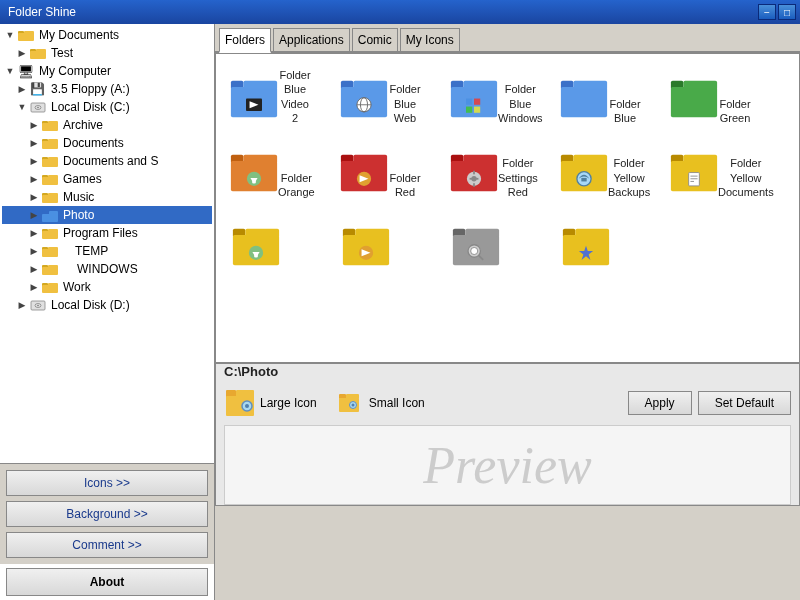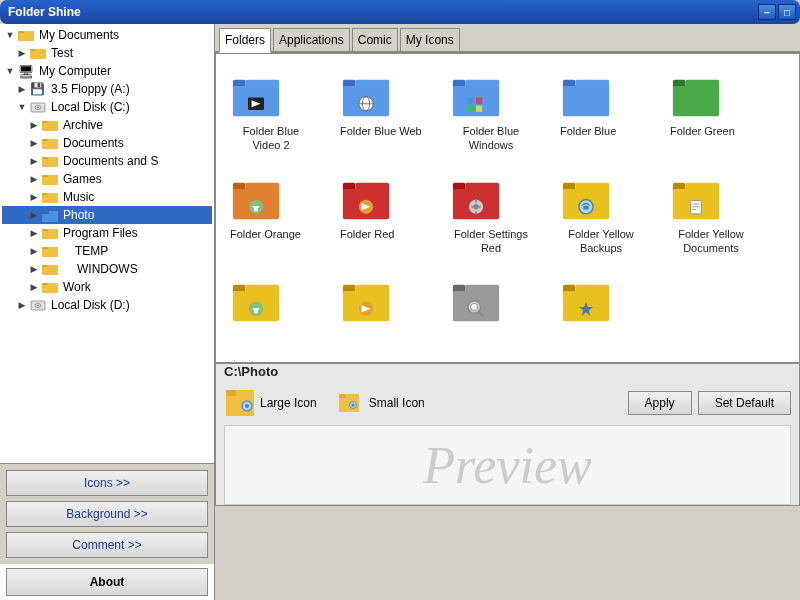--- a/index.html
+++ b/index.html
@@ -7,23 +7,22 @@
 
     
     .title-bar {
       background: linear-gradient(to bottom, #2563cc, #1a45a0);
       color: white;
       height: 24px;
       display: flex;
       align-items: center;
       justify-content: space-between;
       padding: 0 4px 0 8px;
-      font-weight: bold;
+      font-weight: normal;
       font-size: 13px;
-      border-radius: 7px;
     }
     .title-bar-buttons { display: flex; gap: 2px; }
     .title-btn {
       width: 18px; height: 16px;
       background: linear-gradient(to bottom, #4a90d9, #1a5dbf);
       border: 1px solid #0a2a7a;
       color: white;
       font-size: 10px;
       display: flex; align-items: center; justify-content: center;
       cursor: pointer;
@@ -135,22 +134,22 @@
       position: relative;
     }
     .icon-grid {
       display: grid;
       grid-template-columns: repeat(5, 100px);
       padding: 10px;
       gap: 10px;
     }
     .icon-item {
       display: flex;
-      flex-direction: column;
-      align-items: flex-start;
+      flex-direction: row;
+      align-items: flex-end;
       cursor: pointer;
       padding: 4px;
       width: 90px;
     }
     .icon-img {
       width: 52px;
       height: 52px;
       display: flex;
       align-items: center;
       justify-content: center;

